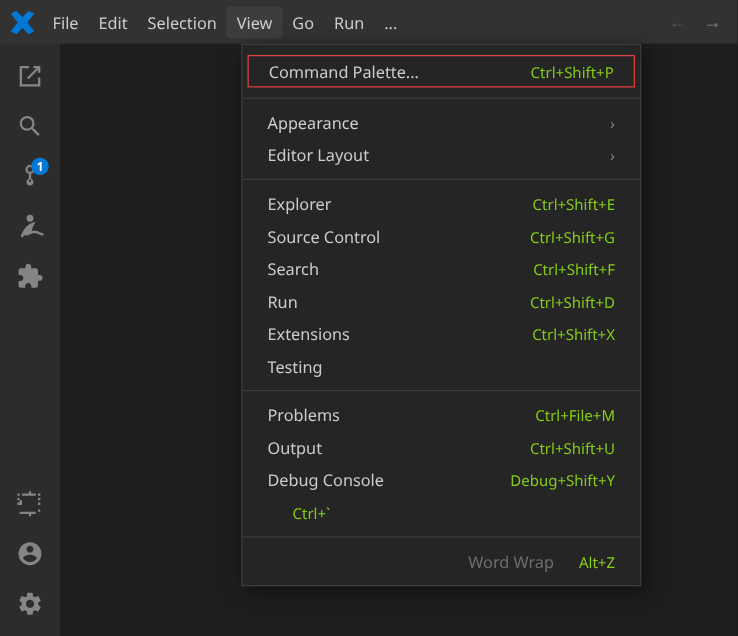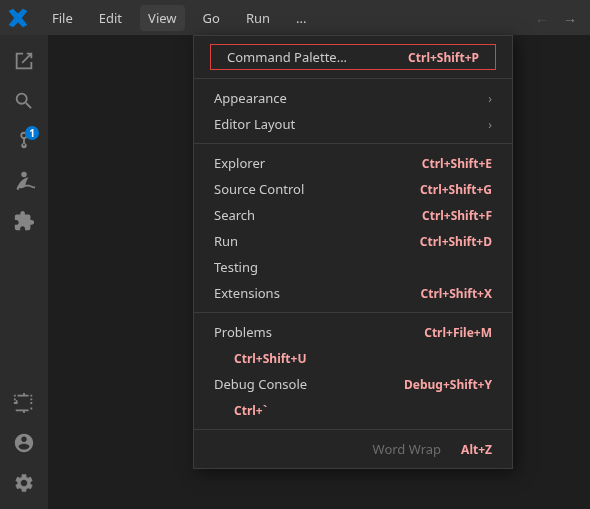--- a/index.html
+++ b/index.html
@@ -14,21 +14,21 @@
       position: relative;
     }
 
     
     .titlebar {
       display: flex;
       align-items: center;
       height: 35px;
       background: #323233;
       padding: 0 8px;
-      gap: 10px;
+      gap: 0;
       position: relative;
       z-index: 100;
     }
 
     .vscode-logo {
       width: 20px;
       height: 20px;
       margin-right: 6px;
       flex-shrink: 0;
     }
@@ -152,50 +152,50 @@
       height: 26px;
     }
     .dropdown-item.disabled {
       color: #6d6d6d;
       cursor: default;
       text-align: right;
     }
 
     .item-label { flex: 1; }
     .item-shortcut {
-      color: #fca5a5;
+      color: #84cc16;
       font-size: 12px;
       margin-left: 20px;
-      font-weight: bold;
     }
     .item-arrow {
       color: #858585;
       font-size: 12px;
       margin-left: 10px;
     }
 
     
     .dropdown-item.command-palette {
       border: 1px solid #e04040;
-      margin: 2px 16px;
+      margin: 2px 4px;
       padding: 4px 16px;
       background: transparent;
     }
   </style>
 </head>
 <body>
 
 <div class="titlebar">
 
   <svg class="vscode-logo" viewBox="0 0 100 100" xmlns="http://www.w3.org/2000/svg">
     <path fill="#0078d4" d="M74.6 3.2L50 27.8 25.4 3.2 3 15.4l27.8 34.6L3 84.6 25.4 96.8 50 72.2l24.6 24.6L97 84.6 69.2 50 97 15.4z"></path>
   </svg>
 
   <div class="menu-item">File</div>
   <div class="menu-item">Edit</div>
+  <div class="menu-item">Selection</div>
   <div class="menu-item active">View</div>
   <div class="menu-item">Go</div>
   <div class="menu-item">Run</div>
   <div class="menu-item">...</div>
 
   <div class="titlebar-nav">
     <div class="nav-arrow disabled">←</div>
     <div class="nav-arrow">→</div>
   </div>
 </div>
@@ -294,37 +294,38 @@
         </div>
         <div class="dropdown-item">
           <span class="item-label">Search</span>
           <span class="item-shortcut">Ctrl+Shift+F</span>
         </div>
         <div class="dropdown-item">
           <span class="item-label">Run</span>
           <span class="item-shortcut">Ctrl+Shift+D</span>
         </div>
         <div class="dropdown-item">
+          <span class="item-label">Extensions</span>
+          <span class="item-shortcut">Ctrl+Shift+X</span>
+        </div>
+        <div class="dropdown-item">
           <span class="item-label">Testing</span>
           <span class="item-shortcut"></span>
         </div>
-        <div class="dropdown-item">
-          <span class="item-label">Extensions</span>
-          <span class="item-shortcut">Ctrl+Shift+X</span>
-        </div>
       </div>
 
       <div class="menu-divider"></div>
 
       <div class="menu-section">
         <div class="dropdown-item">
           <span class="item-label">Problems</span>
           <span class="item-shortcut">Ctrl+File+M</span>
         </div>
         <div class="dropdown-item">
+          <span class="item-label">Output</span>
           <span class="item-shortcut">Ctrl+Shift+U</span>
         </div>
         <div class="dropdown-item">
           <span class="item-label">Debug Console</span>
           <span class="item-shortcut">Debug+Shift+Y</span>
         </div>
         <div class="dropdown-item">
           <span class="item-shortcut">Ctrl+`</span>
         </div>
       </div>

